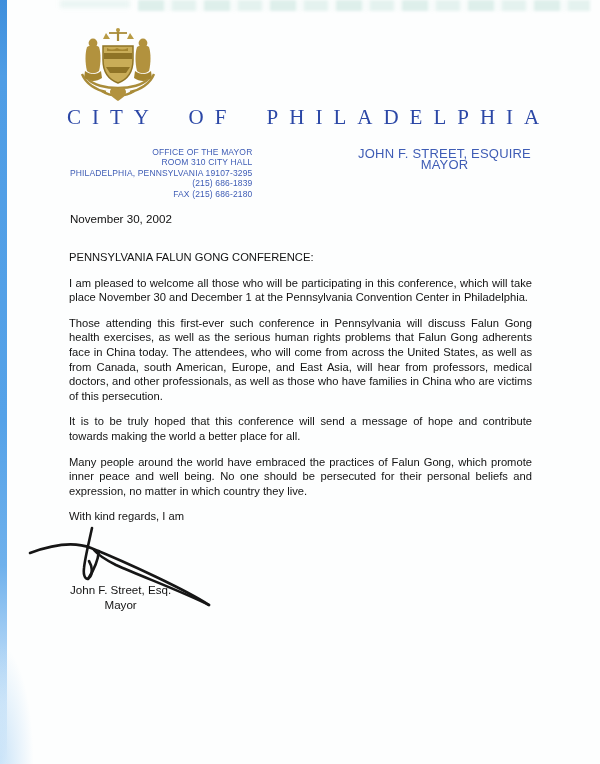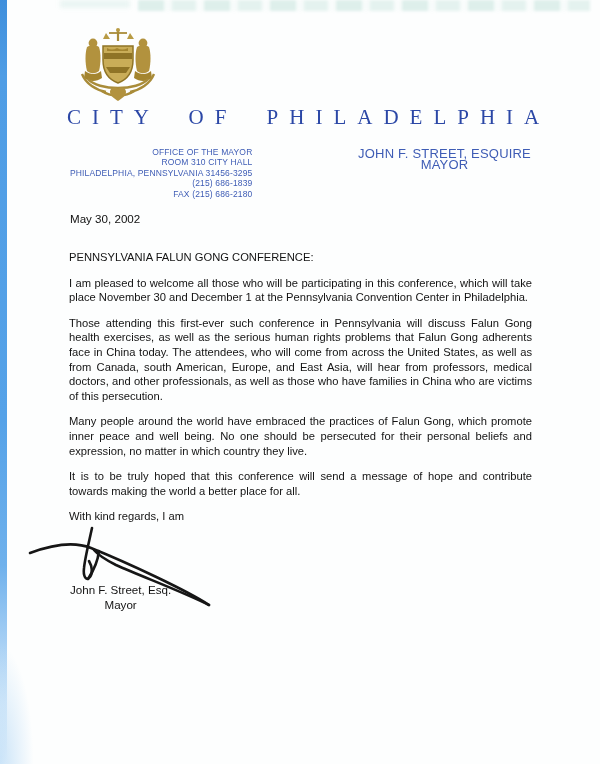--- a/index.html
+++ b/index.html
@@ -115,39 +115,39 @@
     <path d="M26 64 c8 6 24 6 32 0"></path>
   </g>
   <path d="M42 62 c3 -3 8 -1 8 3 c0 4 -5 7 -8 9 c-3 -2 -8 -5 -8 -9 c0 -4 5 -6 8 -3 z" fill="#b2923e"></path>
 </svg>
 
 <div class="city-title">CITY OF PHILADELPHIA</div>
 
 <div class="office-block">
   <div>OFFICE OF THE MAYOR</div>
   <div>ROOM 310 CITY HALL</div>
-  <div>PHILADELPHIA, PENNSYLVANIA 31456-3295</div>
+  <div>PHILADELPHIA, PENNSYLVANIA 19107-3295</div>
   <div>(215) 686-1839</div>
   <div>FAX (215) 686-2180</div>
 </div>
 <div class="official-block">
   <div>JOHN F. STREET, ESQUIRE</div>
   <div>MAYOR</div>
 </div>
 
-<div class="date-line">May 30, 2002</div>
+<div class="date-line">November 30, 2002</div>
 
 <div class="letter-body">
   <div class="salutation">
     <div>PENNSYLVANIA FALUN GONG CONFERENCE:</div>
   </div>
   <p>I am pleased to welcome all those who will be participating in this conference, which will take place November 30 and December 1 at the Pennsylvania Convention Center in Philadelphia.</p>
   <p>Those attending this first-ever such conference in Pennsylvania will discuss Falun Gong health exercises, as well as the serious human rights problems that Falun Gong adherents face in China today.  The attendees, who will come from across the United States, as well as from Canada, south American, Europe, and East Asia, will hear from professors, medical doctors, and other professionals, as well as those who have families in China who are victims of this persecution.</p>
+  <p>It is to be truly hoped that this conference will send a message of hope and contribute towards making the world a better place for all.</p>
   <p>Many people around the world have embraced the practices of Falun Gong, which promote inner peace and well being.  No one should be persecuted for their personal beliefs and expression, no matter in which country they live.</p>
-  <p>It is to be truly hoped that this conference will send a message of hope and contribute towards making the world a better place for all.</p>
   <p class="closing">With kind regards, I am</p>
 </div>
 
 <svg class="signature-svg" viewBox="0 0 220 95" aria-hidden="true">
   <g fill="none" stroke="#161616" stroke-width="2.6" stroke-linecap="round">
     <path d="M64 4 C61 18 57 34 56 44 C55 52 58 58 62 53 C65 49 64 42 61 37"></path>
     <path d="M71 27 C70 36 66 46 60 55"></path>
     <path d="M2 29 C26 20 48 18 63 24 C100 39 158 66 181 81"></path>
     <path d="M66 26 C71 32 78 36 88 41 C115 53 155 68 181 81"></path>
   </g>

